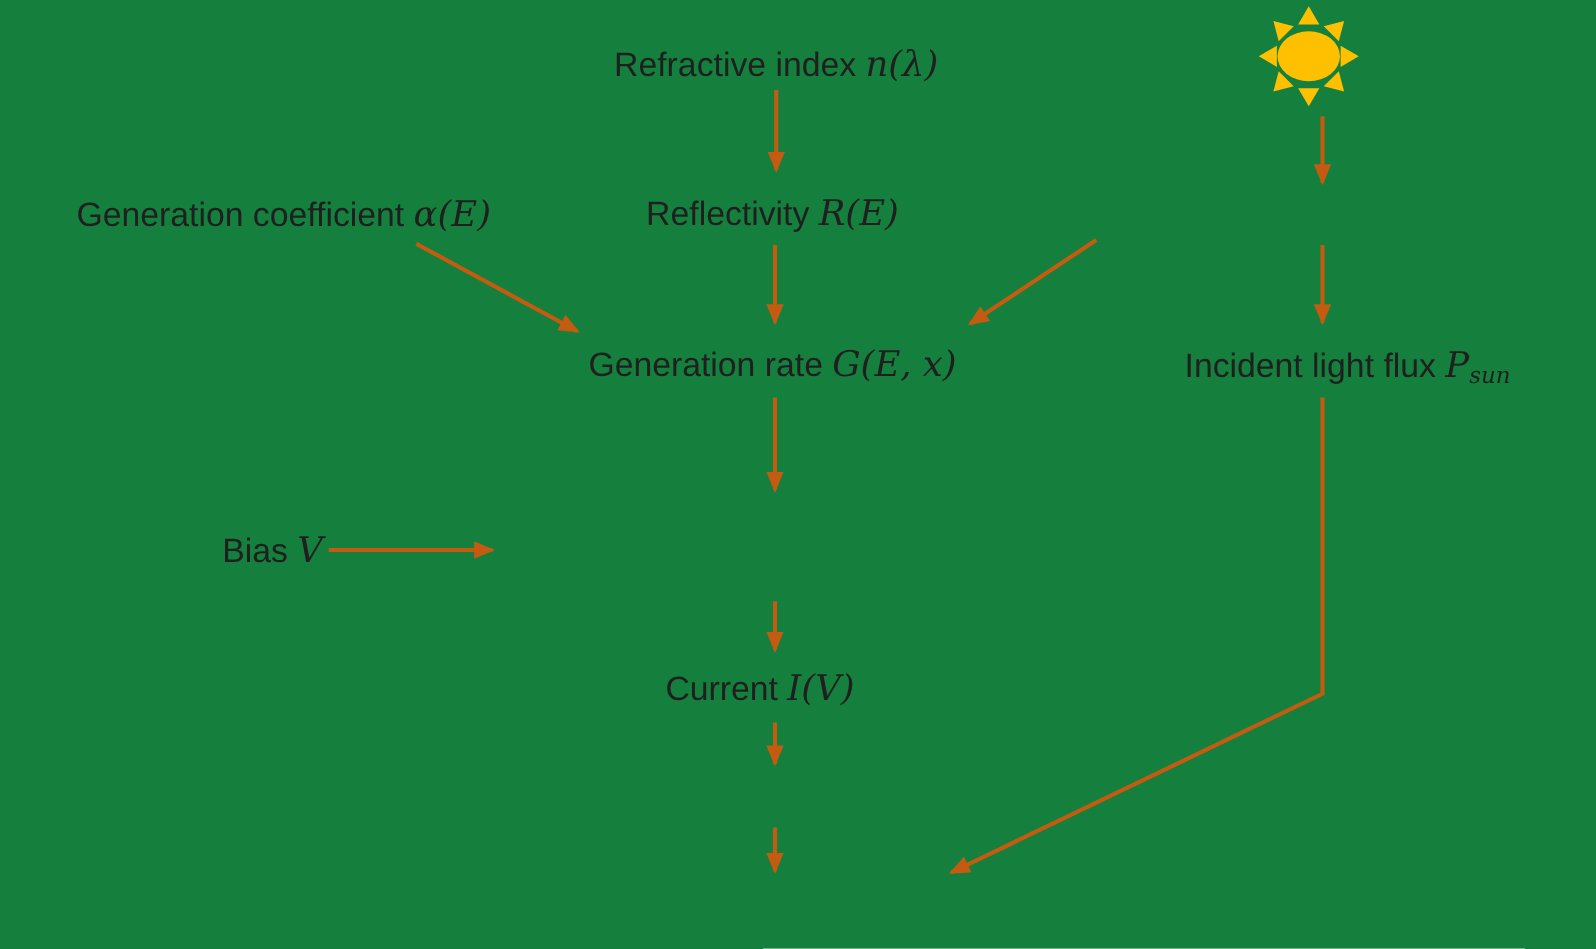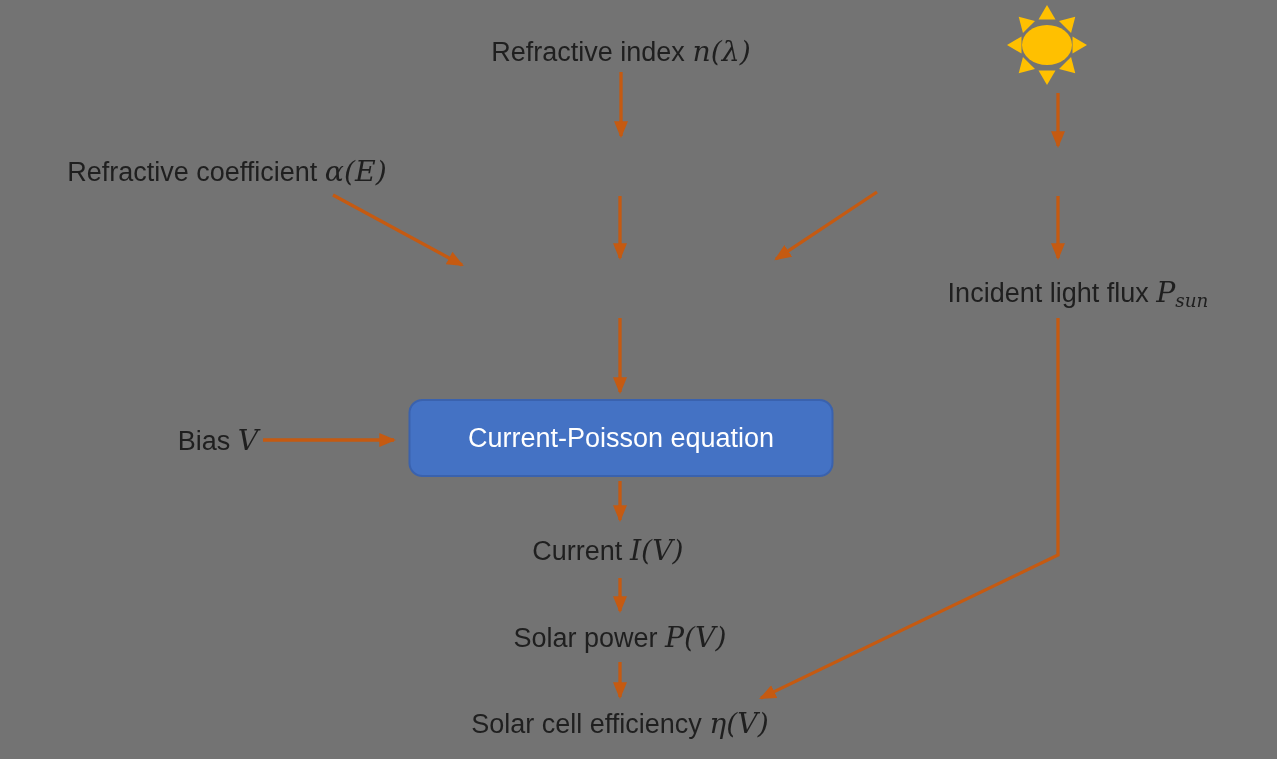--- a/index.html
+++ b/index.html
@@ -1,20 +1,20 @@
 <!DOCTYPE html>
 <html><head>
 <meta charset="utf-8">
 <style>
   html, body { margin: 0; padding: 0; background: #ffffff; }
   #canvas {
     position: relative;
     width: 1277px;
     height: 759px;
-    background: #737373;
+    background: #15803d;
     font-family: "Liberation Sans", sans-serif;
     color: #1f1f1f;
     overflow: hidden;
   }
   svg.overlay {
     position: absolute;
     left: 0; top: 0;
     width: 1277px; height: 759px;
   }
   .node {
@@ -93,43 +93,40 @@
       <path d="M620,662 L620,697" marker-end="url(#ah)"></path>
       <path d="M1058,318 L1058,555 L761,698" marker-end="url(#ah)"></path>
     </g>
   </svg>
 
   <div class="node" style="left:621px; top:52px;">
     <span>Refractive index </span><span class="math">n(λ)</span>
   </div>
 
   <div class="node" style="left:227px; top:172px;">
-    <span>Refractive coefficient </span><span class="math">α(E)</span>
+    <span>Generation coefficient </span><span class="math">α(E)</span>
+  </div>
+
+  <div class="node" style="left:618px; top:171px;">
+    <span>Reflectivity </span><span class="math">R(E)</span>
   </div>
 
 
-
+  <div class="node" style="left:618px; top:292px;">
+    <span>Generation rate </span><span class="math">G(E, x)</span>
+  </div>
 
   <div class="node" style="left:1078px; top:293px;">
     <span>Incident light flux </span><span class="math">P</span><sub class="math">sun</sub>
   </div>
 
   <div class="node" style="left:218px; top:441px;">
     <span>Bias </span><span class="math">V</span>
   </div>
 
-  <div class="process-box">
-    <span>Current-Poisson equation</span>
-  </div>
 
   <div class="node" style="left:608px; top:551px;">
     <span>Current </span><span class="math">I(V)</span>
   </div>
 
-  <div class="node" style="left:620px; top:638px;">
-    <span>Solar power </span><span class="math">P(V)</span>
-  </div>
 
-  <div class="node" style="left:620px; top:724px;">
-    <span>Solar cell efficiency </span><span class="math">η(V)</span>
-  </div>
 
 </div>
 
 </body></html>

